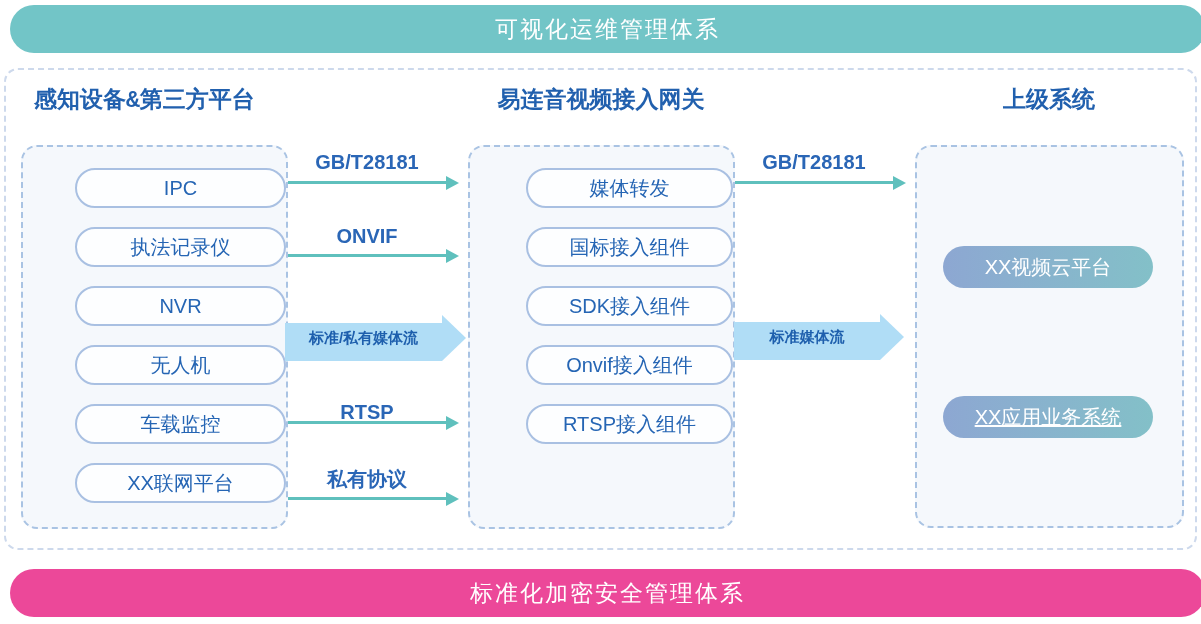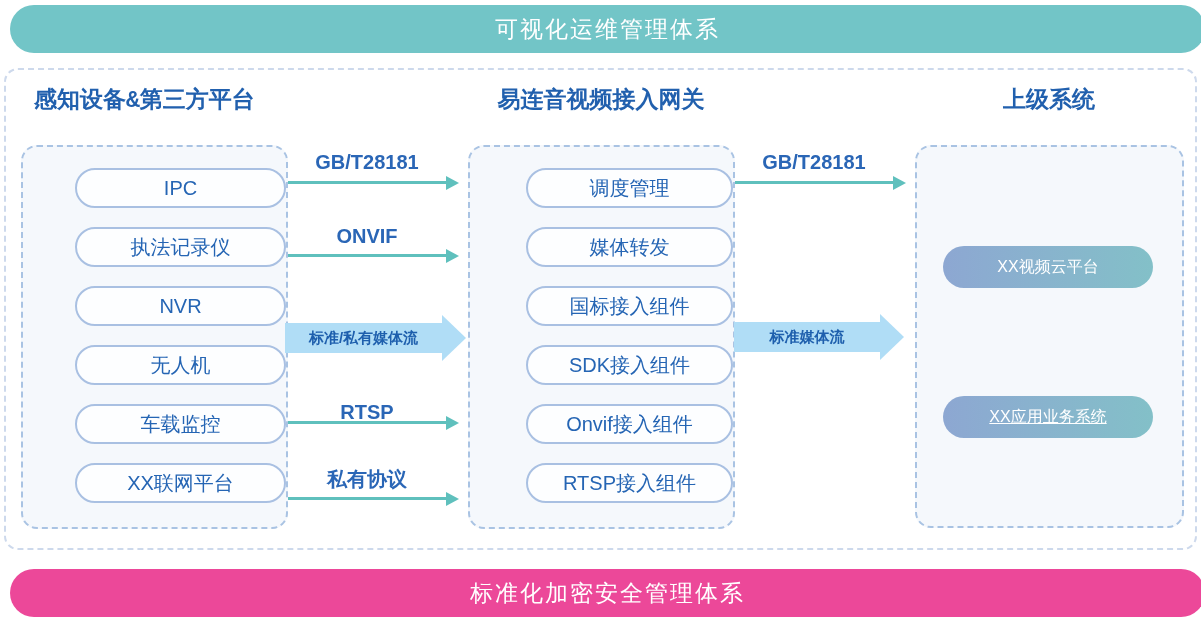--- a/index.html
+++ b/index.html
@@ -80,21 +80,21 @@
   }
   #panel-gateway .pill { width: 207px; }
   .grad-pill {
     position: absolute;
     left: 943px;
     width: 210px;
     height: 42px;
     border-radius: 21px;
     background: linear-gradient(90deg, #8da7d2, #83c0c8);
     color: #ffffff;
-    font-size: 16px;
+    font-size: 20px;
     text-align: center;
     line-height: 42px;
     white-space: nowrap;
   }
   #grad-pill-0 { top: 246px; }
   #grad-pill-1 { top: 396px; text-decoration: underline; }
   .flow-label {
     position: absolute;
     width: 158px;
     height: 28px;
@@ -113,21 +113,21 @@
   }
   .flow-head {
     position: absolute;
     width: 0; height: 0;
     border-top: 7px solid transparent;
     border-bottom: 7px solid transparent;
     border-left: 13px solid #5fc0bd;
   }
   .fat-arrow-body {
     position: absolute;
-    height: 30px;
+    height: 38px;
     background: #b0ddf6;
     color: #1e5fad;
     font-size: 15px;
     font-weight: bold;
     text-align: center;
     line-height: 30px;
     white-space: nowrap;
   }
   .fat-arrow-head {
     position: absolute;
@@ -155,21 +155,20 @@
   <div class="panel" id="panel-devices">
     <div class="pill">IPC</div>
     <div class="pill">执法记录仪</div>
     <div class="pill">NVR</div>
     <div class="pill">无人机</div>
     <div class="pill">车载监控</div>
     <div class="pill">XX联网平台</div>
   </div>
 
   <div class="panel" id="panel-gateway">
-    <div class="pill">调度管理</div>
     <div class="pill">媒体转发</div>
     <div class="pill">国标接入组件</div>
     <div class="pill">SDK接入组件</div>
     <div class="pill">Onvif接入组件</div>
     <div class="pill">RTSP接入组件</div>
   </div>
 
   <div class="panel" id="panel-upper"></div>
   <div class="grad-pill" id="grad-pill-0">XX视频云平台</div>
   <div class="grad-pill" id="grad-pill-1">XX应用业务系统</div>

